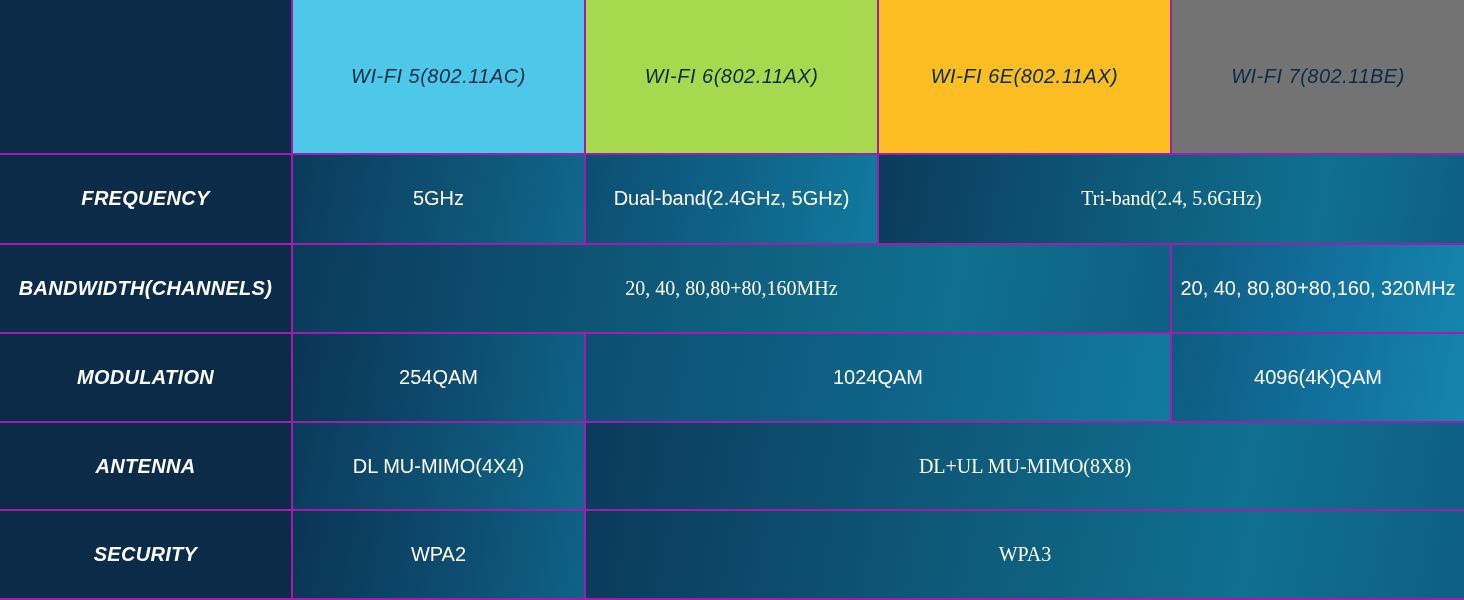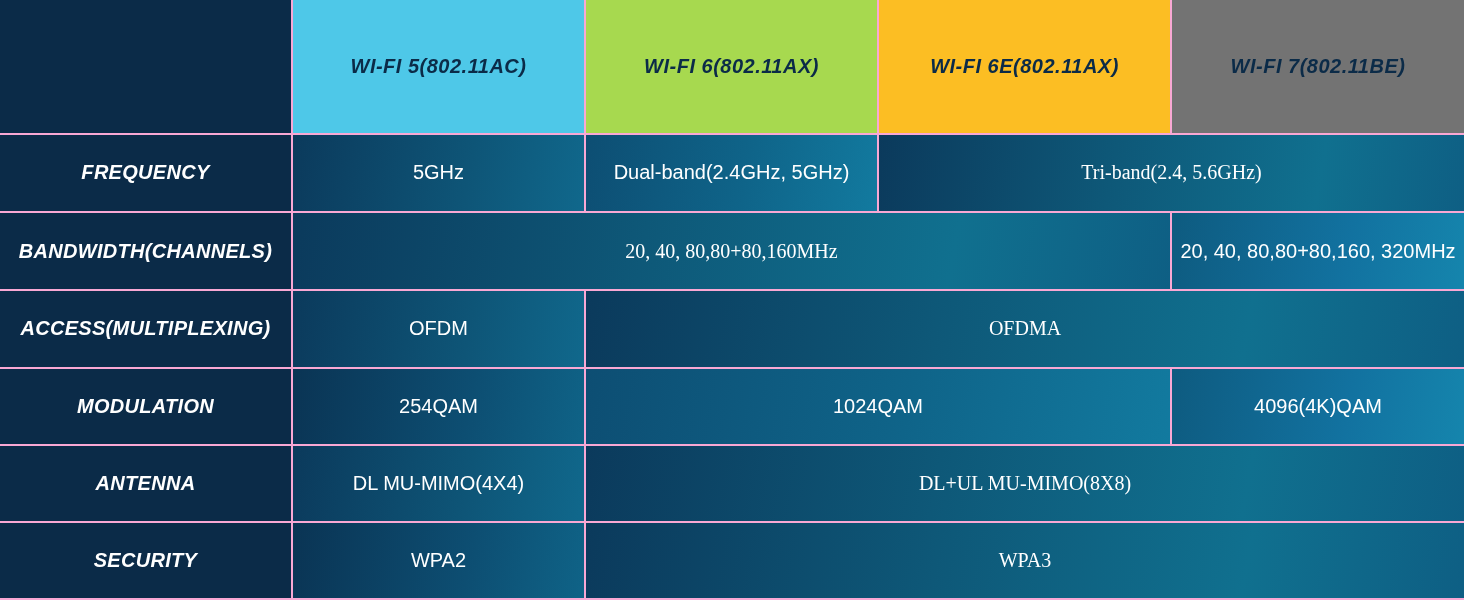--- a/index.html
+++ b/index.html
@@ -14,39 +14,39 @@
     font-family: "Liberation Sans", sans-serif;
     overflow: hidden;
   }
   #comparison-table {
     width: 1464px;
     height: 600px;
     border-collapse: collapse;
     table-layout: fixed;
   }
   #comparison-table td {
-    border: 2px solid #f9a8d4;
+    border: 2px solid #a21caf;
     text-align: center;
     vertical-align: middle;
     color: #ffffff;
     font-size: 20px;
     padding: 4px 6px;
     line-height: 1.25;
   }
   
   .corner-cell {
     background: #0b2b48;
     border-top: none !important;
     border-left: none !important;
     width: 292px;
   }
   
   .col-header {
     font-style: italic;
-    font-weight: bold;
+    font-weight: normal;
     font-size: 19px;
     letter-spacing: 0.5px;
     border-top: none !important;
   }
   .hdr-wifi5  { background: #4ec8e8; color: #0b2b48 !important; }
   .hdr-wifi6  { background: #a7d94f; color: #0b2b48 !important; }
   .hdr-wifi6e { background: #fcbe23; color: #0b2b48 !important; }
   .hdr-wifi7  { background: #737373; color: #0b2b48 !important; border-right: none !important; }
 
   
@@ -101,25 +101,20 @@
       <td class="cell cell-b">Dual-band(2.4GHz, 5GHz)</td>
       <td class="cell cell-wide edge-right" colspan="2">Tri-band(2.4, 5.6GHz)</td>
     </tr>
 
     <tr style="height:69px">
       <td class="row-label small">BANDWIDTH(CHANNELS)</td>
       <td class="cell cell-wide" colspan="3">20, 40, 80,80+80,160MHz</td>
       <td class="cell cell-d edge-right multiline">20, 40, 80,80+80,160, 320MHz</td>
     </tr>
 
-    <tr style="height:68px">
-      <td class="row-label small">ACCESS(MULTIPLEXING)</td>
-      <td class="cell cell-a">OFDM</td>
-      <td class="cell cell-wide edge-right" colspan="3">OFDMA</td>
-    </tr>
 
     <tr style="height:68px">
       <td class="row-label">MODULATION</td>
       <td class="cell cell-c">254QAM</td>
       <td class="cell cell-b" colspan="2">1024QAM</td>
       <td class="cell cell-d edge-right">4096(4K)QAM</td>
     </tr>
 
     <tr style="height:68px">
       <td class="row-label">ANTENNA</td>

